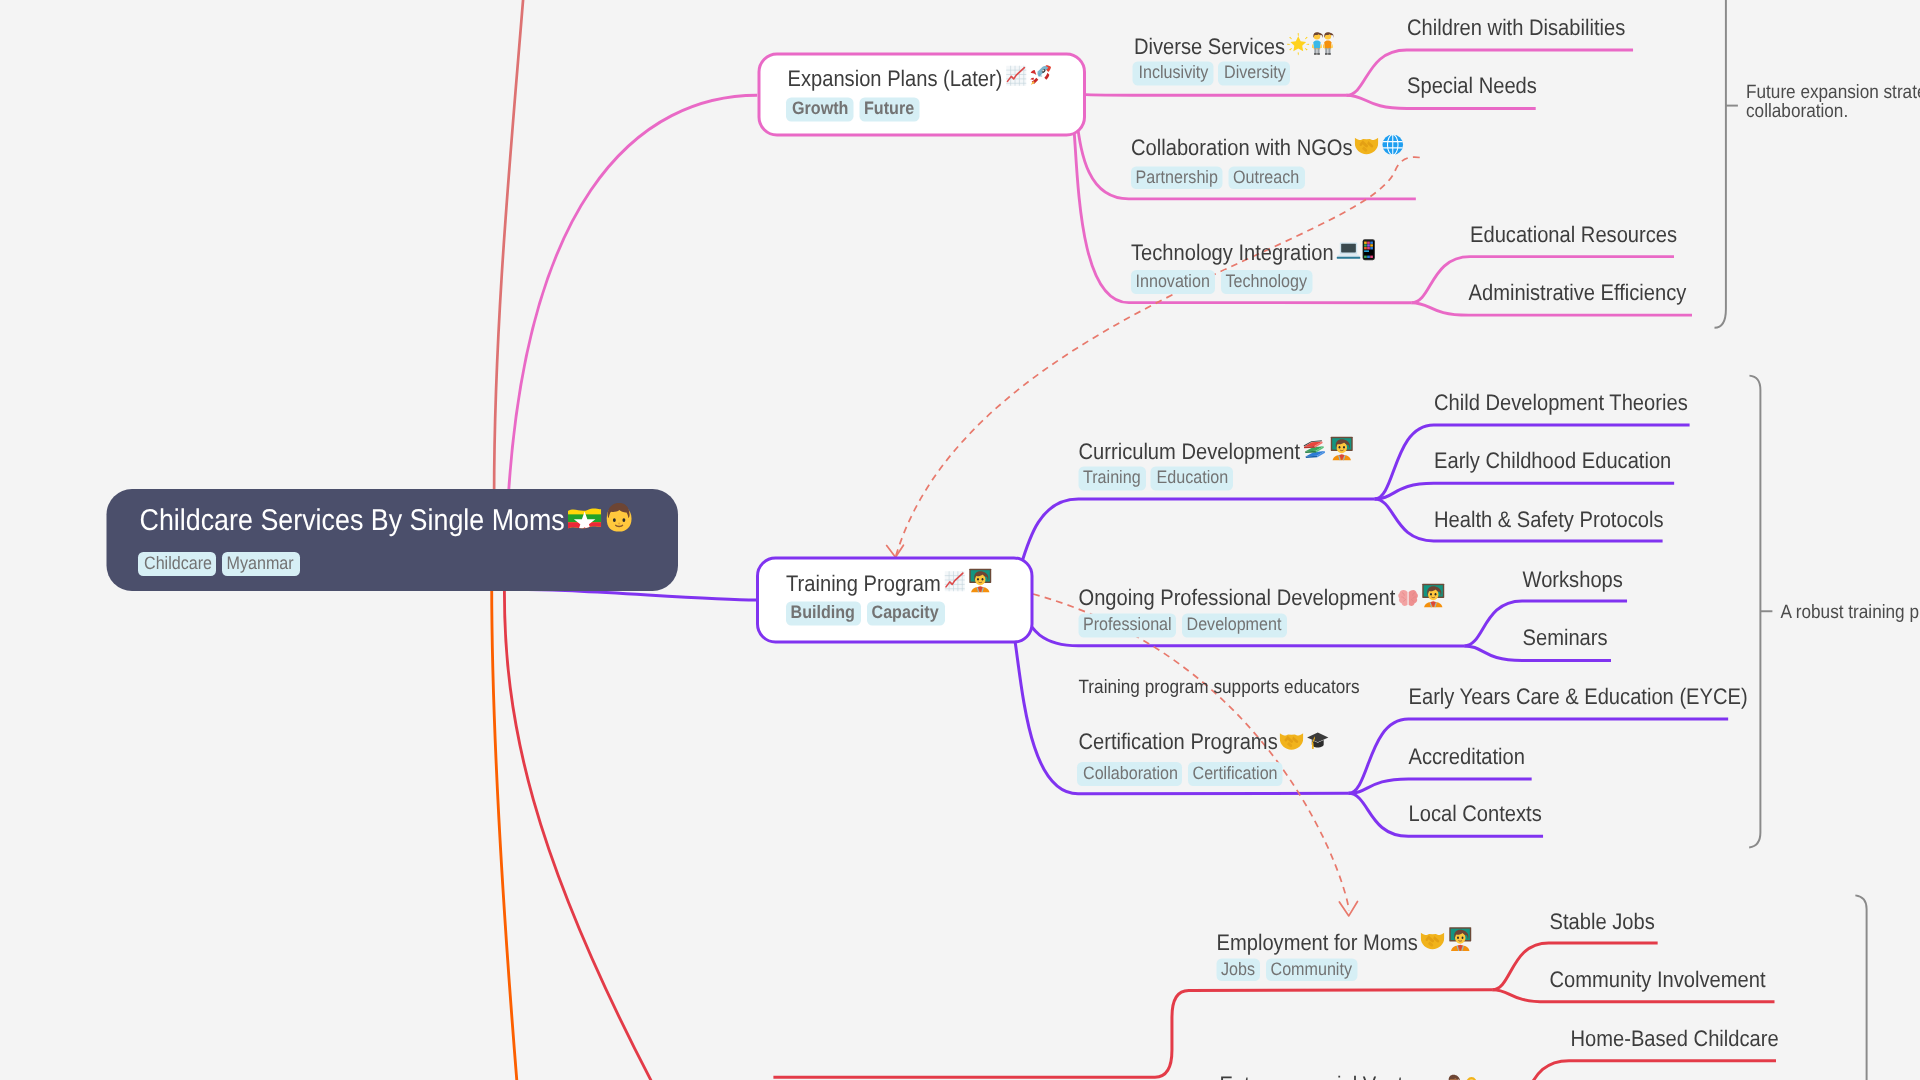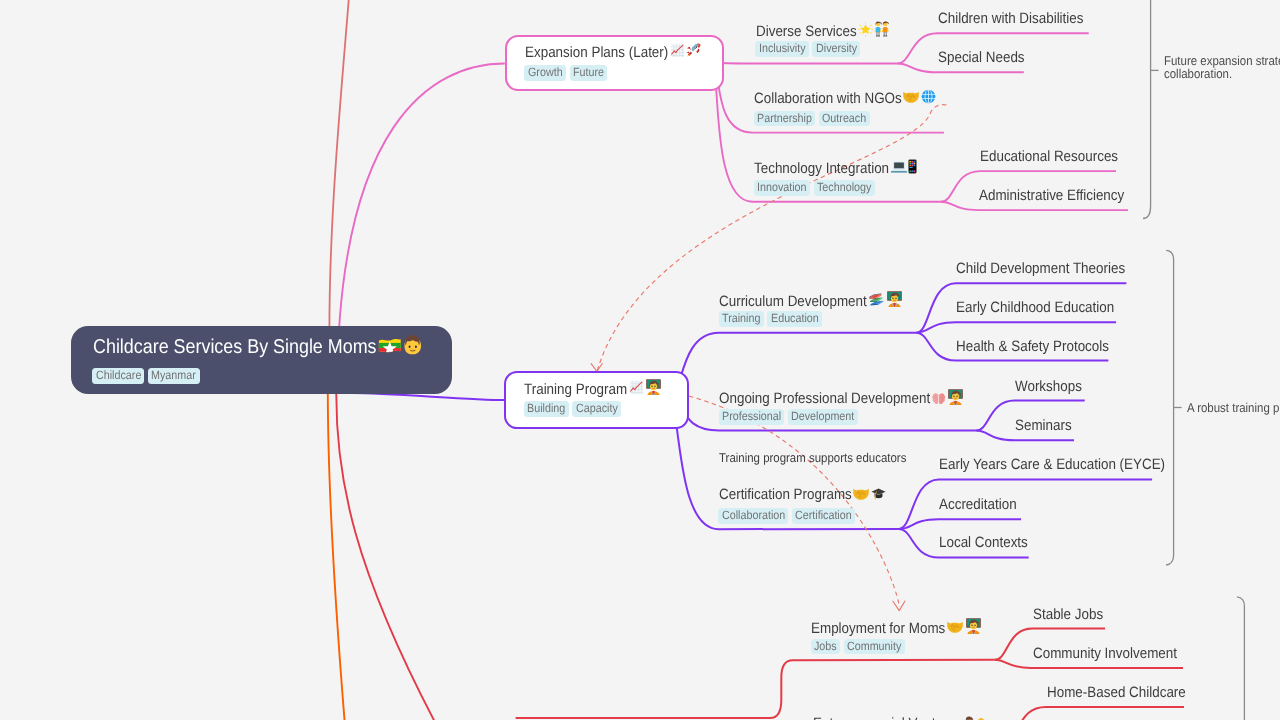--- a/index.html
+++ b/index.html
@@ -15,21 +15,21 @@
   #rootnode .ttl{position:absolute;left:21.5px;top:8px;font-size:20px;color:#fff;line-height:22px;}
   #rootnode .chips{position:absolute;left:21.3px;top:40.5px;}
 
   .chip{display:inline-block;background:#d6eff5;color:#737373;border-radius:3.5px;
         font-size:12px;line-height:15.8px;padding:0 3.4px;margin-right:3.6px;}
   .chip .sx{transform:scaleX(.895);}
 
   
   .box{background:#fff;border-radius:13px;box-sizing:border-box;position:absolute;}
   .box .ttl{position:absolute;left:18.2px;top:5.3px;font-size:15px;color:#3d3d3d;line-height:15px;}
-  .box .chips{position:absolute;left:17.7px;top:25.9px;}
+  .box .chips{position:absolute;left:17.7px;top:25.9px;font-weight:bold;}
 
   
   .pn{position:absolute;}
   .pn .ttl{font-size:15px;color:#3d3d3d;position:absolute;left:0;top:0;line-height:15px;}
   .pn .chips{position:absolute;left:-0.5px;top:19.3px;}
   .ann{font-size:12.8px;color:#3d3d3d;position:absolute;line-height:13px;white-space:nowrap;}
   .summ{font-size:12.8px;color:#4b4b4b;position:absolute;line-height:13.7px;white-space:nowrap;}
   .emo{display:inline-block;vertical-align:-1.5px;margin-left:1.5px;}
   .emo svg{display:block;}
 

